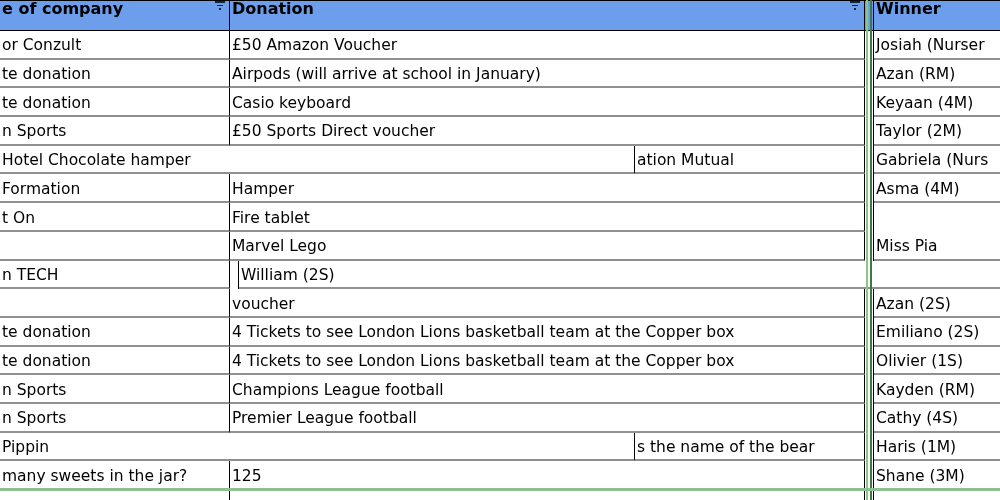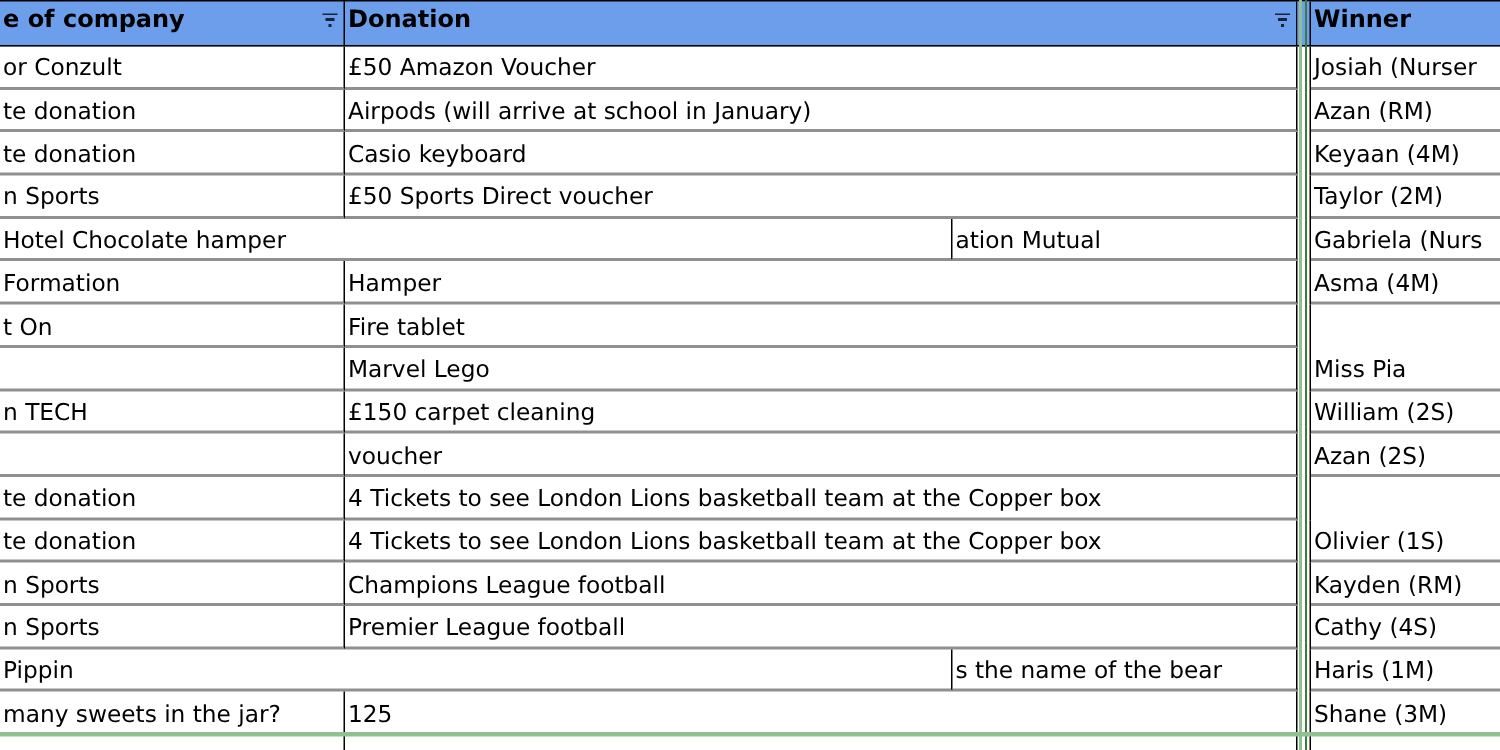--- a/index.html
+++ b/index.html
@@ -29,21 +29,21 @@
   .c-company{width:230px;flex:0 0 230px;border-right:1px solid #000;}
   .c-donation{width:635px;flex:0 0 635px;border-right:1px solid #000;}
   .c-gutter{
     width:9px;flex:0 0 9px;padding:0;border-right:1px solid #000;overflow:visible;
   }
   .c-winner{flex:1 1 auto;min-width:0;}
   .drow .c-company,.drow .c-donation,.drow .c-winner{border-bottom:2px solid #909090;align-items:flex-end;}
   .trow .cell{border-bottom:none;}
   .hcell{
     font-size:16px;font-weight:bold;color:#000;
-    display:flex;align-items:center;
+    display:flex;align-items:flex-start;
   }
   .hrow .c-gutter{background:#6d9eeb;}
   .filter-icon{
     display:flex;flex-direction:column;align-items:center;
     margin-left:auto;margin-bottom:1px;gap:2px;cursor:pointer;
     padding:0 1px;
   }
   .fi-bar1{width:10px;height:1.5px;background:#16233d;}
   .fi-bar2{width:6px;height:1.5px;background:#16233d;}
   .fi-bar3{width:2px;height:2px;background:#16233d;}
@@ -172,23 +172,20 @@
           <span>Marvel Lego</span>
         </div>
         <div class="cell c-gutter"></div>
         <div class="cell c-winner">
           <span>Miss Pia</span>
         </div>
       </div><div class="drow">
         <div class="cell c-company">
           <span>n TECH</span>
         </div>
-        <div class="cell c-donation">
-          <span>£150 carpet cleaning</span>
-        </div>
         <div class="cell c-gutter"></div>
         <div class="cell c-winner">
           <span>William (2S)</span>
         </div>
       </div><div class="drow">
         <div class="cell c-company">
           <span></span>
         </div>
         <div class="cell c-donation">
           <span>voucher</span>
@@ -198,20 +195,23 @@
           <span>Azan (2S)</span>
         </div>
       </div><div class="drow">
         <div class="cell c-company">
           <span>te donation</span>
         </div>
         <div class="cell c-donation">
           <span>4 Tickets to see London Lions basketball team at the Copper box</span>
         </div>
         <div class="cell c-gutter"></div>
+        <div class="cell c-winner">
+          <span>Emiliano (2S)</span>
+        </div>
       </div><div class="drow">
         <div class="cell c-company">
           <span>te donation</span>
         </div>
         <div class="cell c-donation">
           <span>4 Tickets to see London Lions basketball team at the Copper box</span>
         </div>
         <div class="cell c-gutter"></div>
         <div class="cell c-winner">
           <span>Olivier (1S)</span>

